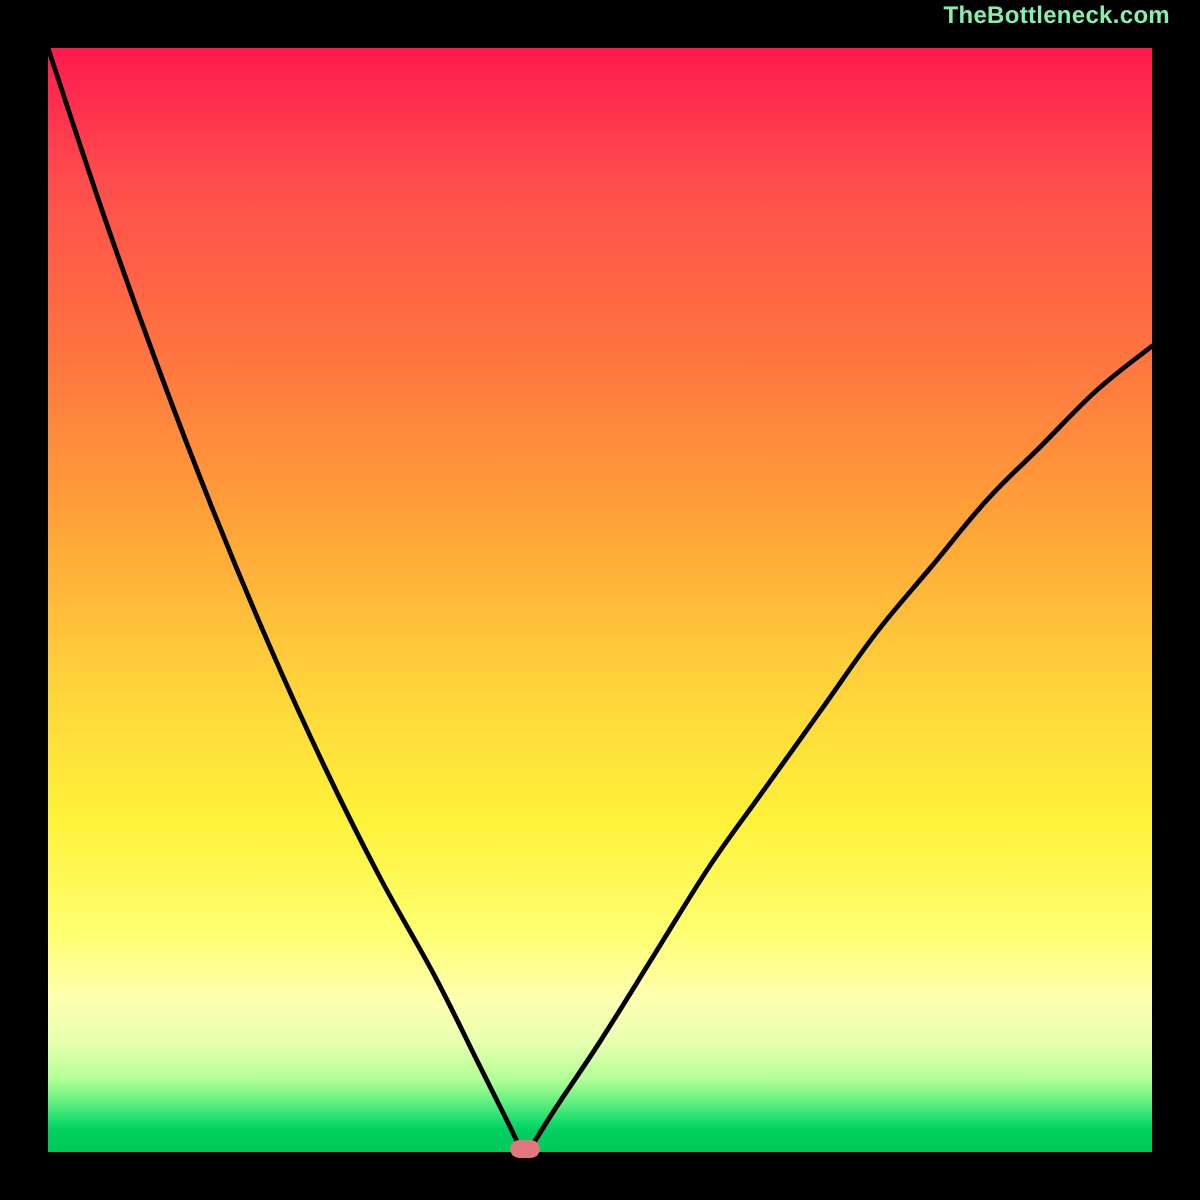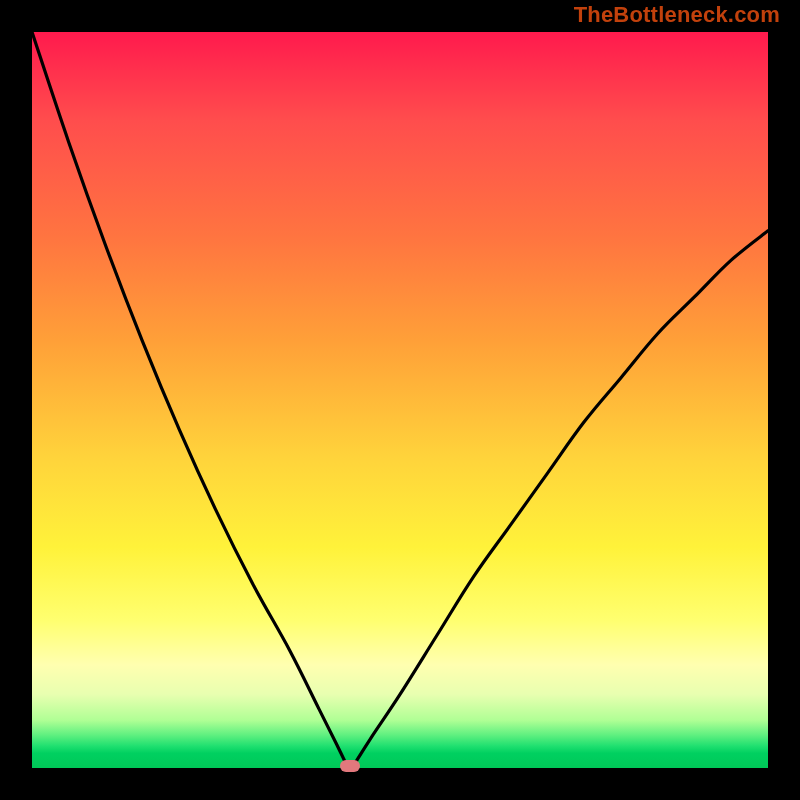--- a/index.html
+++ b/index.html
@@ -39,23 +39,23 @@
       #20e070 97%,
       #00d060 98%,
       #00c858 100%
     );
   }
   .watermark {
     position: absolute;
     top: 2px;
     right: 20px;
     font-family: Arial, Helvetica, sans-serif;
-    font-size: 22px;
+    font-size: 16px;
     font-weight: 600;
-    color: #c2410c;
+    color: #86efac;
     letter-spacing: 0.2px;
     text-align: center;
   }
   .curve-svg {
     position: absolute;
     left: 32px;
     top: 32px;
     width: 736px;
     height: 736px;
     overflow: visible;

